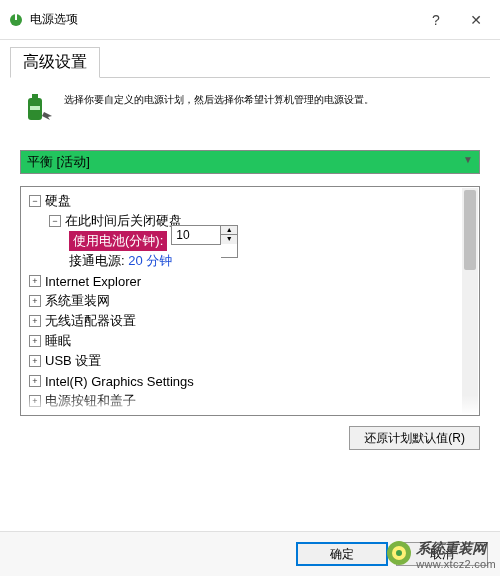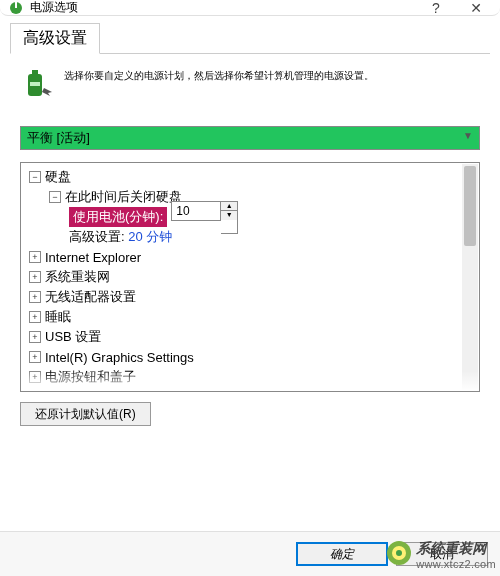--- a/index.html
+++ b/index.html
@@ -1,17 +1,17 @@
 <!DOCTYPE html>
 <html><head>
 <meta charset="utf-8">
 <style>
 * { box-sizing: border-box; margin: 0; padding: 0; }
 body { font-family: "Microsoft YaHei", "Segoe UI", sans-serif; font-size: 13px; background: #fff; width: 500px; height: 576px; overflow: hidden; position: relative; }
-.titlebar { display: flex; align-items: center; height: 16px; padding: 0 4px 0 8px; border-bottom: 1px solid #e0e0e0; border-radius: 14px; }
+.titlebar { display: flex; align-items: center; height: 40px; padding: 0 4px 0 8px; border-bottom: 1px solid #e0e0e0; }
 .title-icon { width: 16px; height: 16px; margin-right: 6px; }
 .title-text { flex: 1; font-size: 12px; }
 .title-btn { width: 40px; height: 28px; display: flex; align-items: center; justify-content: center; font-size: 14px; color: #444; cursor: pointer; }
 .content { padding: 6px 10px 0 10px; }
 .tab-strip { display: flex; border-bottom: 1px solid #ccc; }
 .tab { padding: 4px 12px; border: 1px solid #ccc; border-bottom: 1px solid #fff; background: #fff; position: relative; top: 1px; font-size: 16px; }
 .tab-body { border: none; padding: 14px 10px 4px 10px; }
 .intro-row { display: flex; gap: 10px; margin-bottom: 24px; }
 .intro-icon { width: 34px; height: 34px; flex-shrink: 0; }
 .intro-text { font-size: 10px; line-height: 1.6; }
@@ -26,25 +26,25 @@
 .ind0 { padding-left: 6px; }
 .ind1 { padding-left: 26px; }
 .ind2 { padding-left: 46px; }
 .label-sel { background: #be185d; color: #fff; padding: 1px 4px; }
 .spinner { display: inline-flex; height: 33px; margin-left: 4px; }
 .spinner input { width: 50px; height: 20px; border: 1px solid #888; font-size: 12px; padding: 0 4px; }
 .spin-btns { display: flex; flex-direction: column; border: 1px solid #888; border-left: none; }
 .spin-btn { width: 16px; height: 9px; font-size: 7px; line-height: 1; text-align: center; cursor: pointer; background: #f0f0f0; }
 .spin-btn:first-child { border-bottom: 1px solid #888; }
 .link-val { color: #1d4ed8; }
-.restore-row { display: flex; justify-content: flex-start; margin-top: 10px; margin-bottom: 2px; }
+.restore-row { display: flex; justify-content: flex-end; margin-top: 10px; margin-bottom: 2px; }
 .btn { height: 24px; padding: 0 14px; border: 1px solid #999; background: #f0f0f0; font-size: 12px; cursor: pointer; display: flex; align-items: center; }
 .footer { position: absolute; bottom: 0; left: 0; right: 0; padding: 10px 12px; display: flex; justify-content: flex-end; gap: 8px; border-top: 1px solid #e0e0e0; background: #f7f7f7; }
 .footer .btn { width: 92px; justify-content: center; }
-.btn-primary { border: 2px solid #0078d7; font-style: italic; }
+.btn-primary { border: 2px solid #0078d7; }
 .watermark { position: absolute; right: 4px; bottom: 6px; display: flex; align-items: flex-start; gap: 4px; z-index: 5; padding-left: 20px; }
 .wm-text { font-size: 14px; font-weight: bold; font-style: italic; color: #444; }
 .wm-url { font-size: 11px; color: #666; letter-spacing: 0.3px; }
 .wm-icon { width: 26px; height: 26px; }
 </style>
 </head>
 <body>
 
 <div class="titlebar">
   <svg class="title-icon" viewBox="0 0 16 16">
@@ -90,21 +90,21 @@
         <span class="label-sel">使用电池(分钟):</span>
         <span class="spinner">
           <input value="10" style="">
           <span class="spin-btns">
               <span class="spin-btn">▲</span>
               <span class="spin-btn">▼</span>
             </span>
         </span>
       </div>
       <div class="node ind2">
-        <span>高级设置:</span>&nbsp;<span class="link-val">20 分钟</span>
+        <span>接通电源:</span>&nbsp;<span class="link-val">20 分钟</span>
       </div>
       <div class="node ind0">
           <span class="exp">+</span>
           <span>Internet Explorer</span>
         </div>
       <div class="node ind0">
           <span class="exp">+</span>
           <span>系统重装网</span>
         </div>
       <div class="node ind0">

